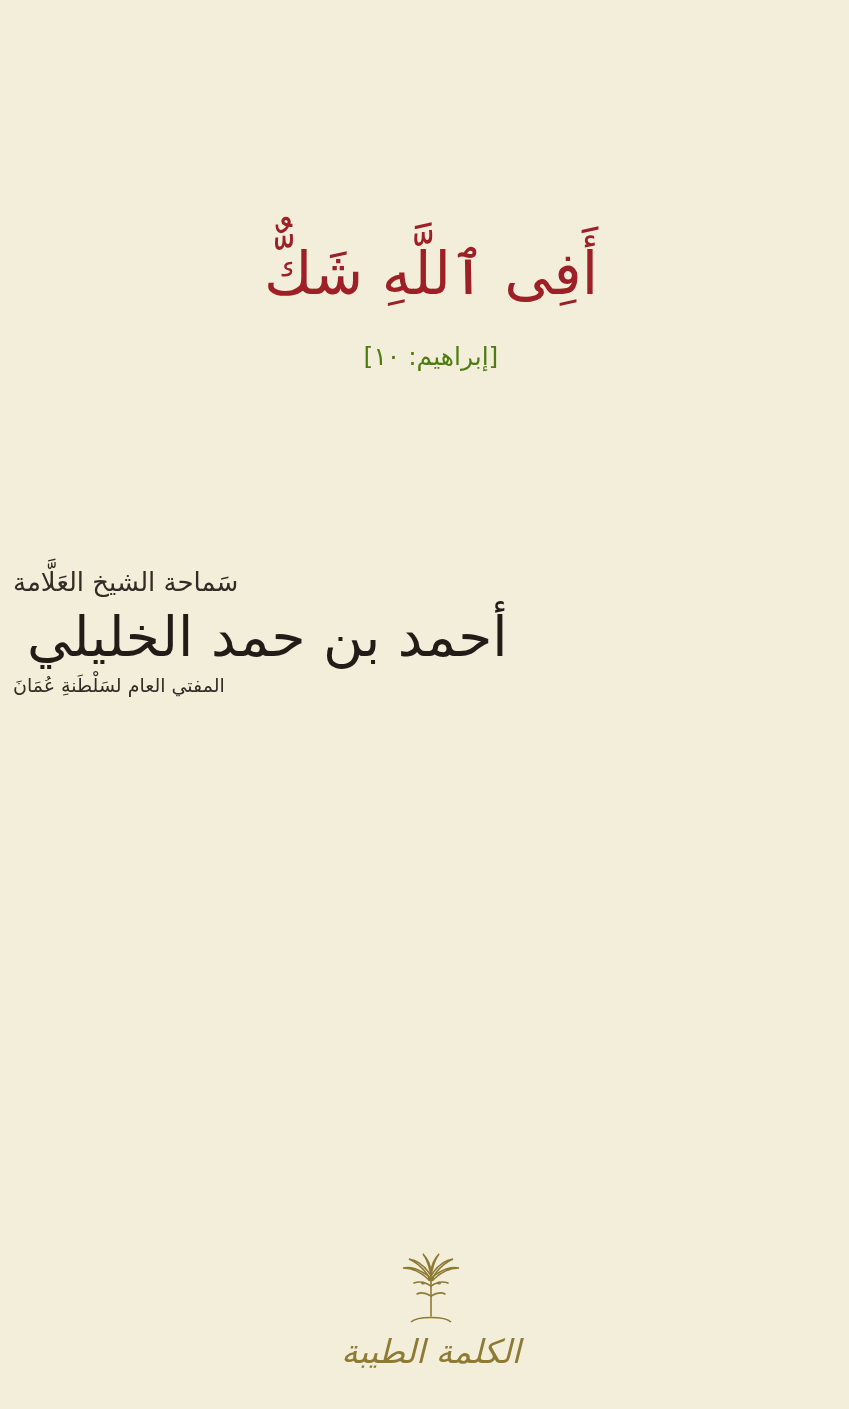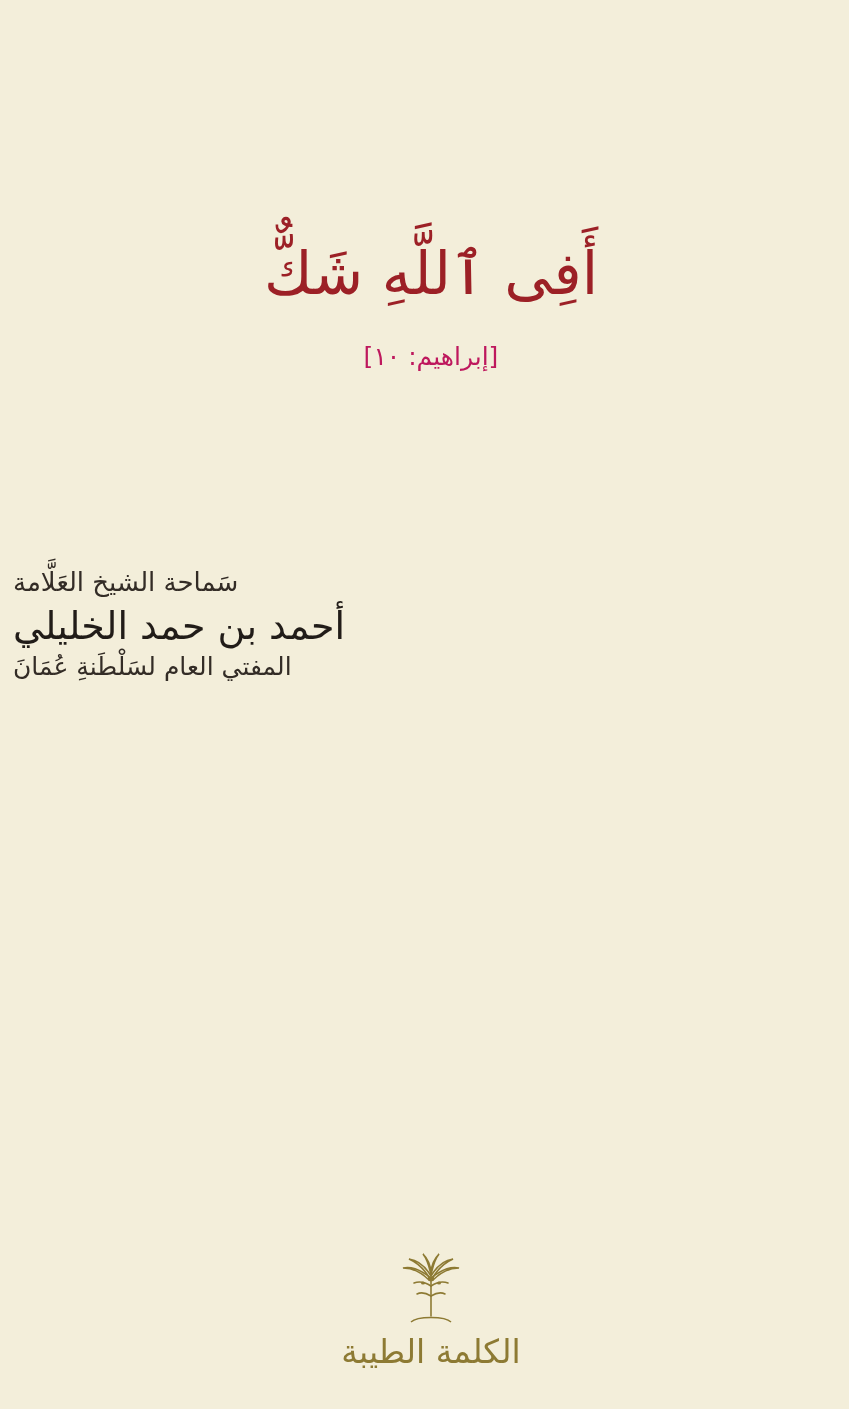--- a/index.html
+++ b/index.html
@@ -43,46 +43,47 @@
     letter-spacing: 1px;
   }
   .verse-line-2 {
     font-size: 57px;
     margin-top: 12px;
     letter-spacing: 1px;
   }
   .verse-ref {
     margin-top: 26px;
     font-size: 25px;
-    color: #be185d;
+    color: #4d7c0f;
     direction: rtl;
   }
 
   
   .author-block {
     width: 100%;
     text-align: left;
     margin-top: 196px;
     color: #2a2520;
     direction: rtl;
   }
   .author-honorific {
     font-size: 26px;
     color: #332c26;
     letter-spacing: 0.5px;
   }
   .author-name {
-    font-size: 38px;
+    font-size: 55px;
     margin-top: 6px;
     color: #211c18;
     line-height: 1.25;
     white-space: nowrap;
+    margin-left: 14px;
   }
   .author-title {
-    font-size: 25px;
+    font-size: 19px;
     margin-top: 2px;
     color: #332c26;
     letter-spacing: 0.5px;
   }
 
   
   .publisher {
     position: absolute;
     left: 0;
     right: 0;
@@ -95,20 +96,21 @@
     width: 92px;
     height: 78px;
     display: block;
   }
   .publisher-name {
     margin-top: 2px;
     font-size: 33px;
     color: #8d7a33;
     direction: rtl;
     letter-spacing: 0.5px;
+    font-style: italic;
   }
 </style>
 </head>
 <body>
 
 <div class="page">
 
   <div class="verse-block">
     <div class="verse-line verse-line-1">أَفِى ٱللَّهِ شَكٌّ</div>
     <div class="verse-ref">[إبراهيم: ١٠]</div>

